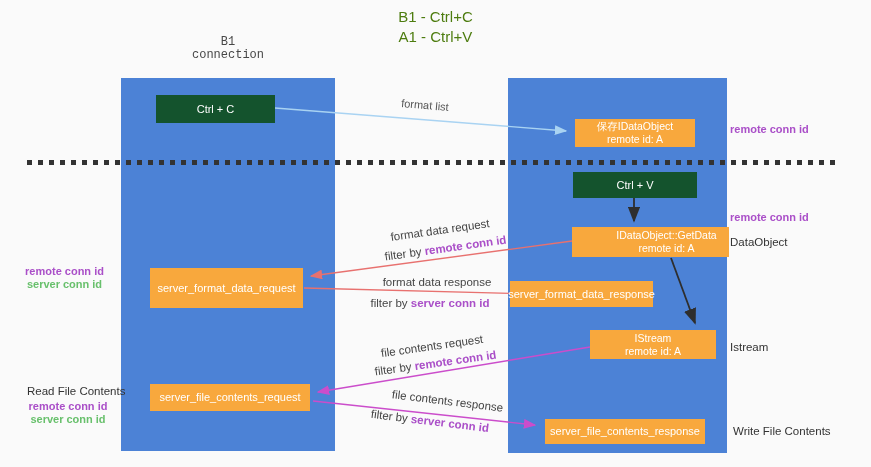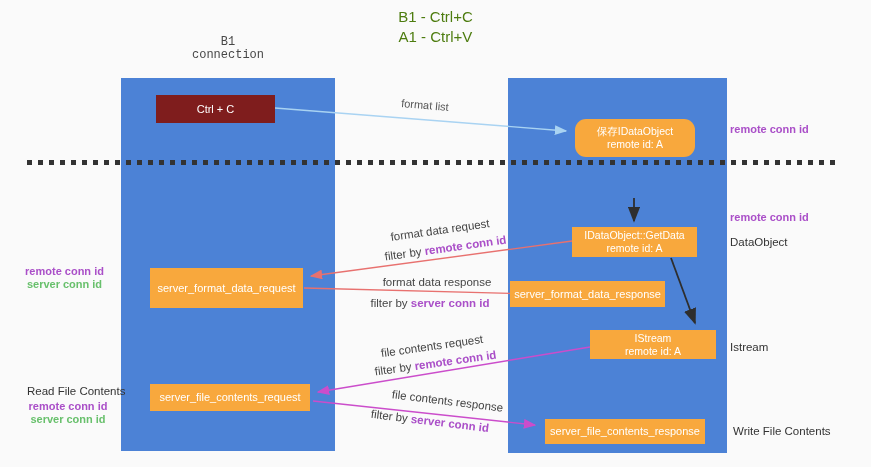--- a/index.html
+++ b/index.html
@@ -7,21 +7,21 @@
     position:relative;width:871px;height:467px;background:#fafafa;
     font-family:"Liberation Sans","DejaVu Sans",sans-serif;color:#333;
     overflow:hidden;
   }
   .abs{position:absolute;}
   .title{width:871px;text-align:center;font-size:15px;line-height:20px;color:#4d7c0f;}
   .colhead{text-align:center;font-size:12px;line-height:13px;color:#474747;}
   .col{background:#4c82d6;}
   .node{display:flex;flex-direction:column;align-items:center;justify-content:center;
         color:#fff;font-size:11px;line-height:13px;text-align:center;}
-  .green{background:#7f1d1d;}
+  .green{background:#14532d;}
   .orange{background:#f8a83d;}
   .side{font-size:11px;line-height:13px;white-space:nowrap;}
   .bold{font-weight:bold;}
   .purple{color:#aa4fc8;}
   .greentxt{color:#68c06c;}
   .flow{font-size:11.5px;color:#454545;text-align:center;white-space:nowrap;}
   .rot-up{transform:rotate(-8deg);}
   .rot-dn7{transform:rotate(7deg);}
   .rot-dn5{transform:rotate(5deg);}
   .dashline{height:5px;background:repeating-linear-gradient(90deg,#333 0 5px,transparent 5px 11px);}
@@ -68,36 +68,39 @@
     <line x1="572" y1="241" x2="311" y2="276" stroke="#e8716f" stroke-width="1.4" marker-end="url(#m-red)"></line>
     <line x1="304" y1="288" x2="532" y2="294" stroke="#e8716f" stroke-width="1.4" marker-end="url(#m-red)"></line>
     <line x1="590" y1="347" x2="318" y2="392" stroke="#cb4dcb" stroke-width="1.4" marker-end="url(#m-mag)"></line>
     <line x1="313" y1="401" x2="535" y2="425" stroke="#cb4dcb" stroke-width="1.4" marker-end="url(#m-mag)"></line>
   </svg>
 
   <div class="abs node green" style="left:156px;top:95px;width:119px;height:28px;">
     <span>Ctrl + C</span>
   </div>
 
-  <div class="abs node orange" style="left:575px;top:119px;width:120px;height:38px;font-size:10.5px;border-radius:11px;">
+  <div class="abs node orange" style="left:575px;top:119px;width:120px;height:28px;font-size:10.5px;">
     <span>保存IDataObject</span>
     <span>remote id: A</span>
   </div>
 
+  <div class="abs node green" style="left:573px;top:172px;width:124px;height:26px;">
+    <span>Ctrl + V</span>
+  </div>
 
-  <div class="abs node orange" style="left:572px;top:227px;width:125px;height:30px;font-size:10.5px;">
+  <div class="abs node orange" style="left:572px;top:227px;width:125px;height:30px;font-size:10.5px;padding-left:32px;">
     <span>IDataObject::GetData</span>
     <span>remote id: A</span>
   </div>
 
   <div class="abs node orange" style="left:150px;top:268px;width:153px;height:40px;">
     <span>server_format_data_request</span>
   </div>
 
-  <div class="abs node orange" style="left:510px;top:281px;width:155px;height:26px;">
+  <div class="abs node orange" style="left:510px;top:281px;width:143px;height:26px;">
     <span>server_format_data_response</span>
   </div>
 
   <div class="abs node orange" style="left:590px;top:330px;width:126px;height:29px;font-size:10.5px;">
     <span>IStream</span>
     <span>remote id: A</span>
   </div>
 
   <div class="abs node orange" style="left:545px;top:419px;width:160px;height:25px;">
     <span>server_file_contents_response</span>

